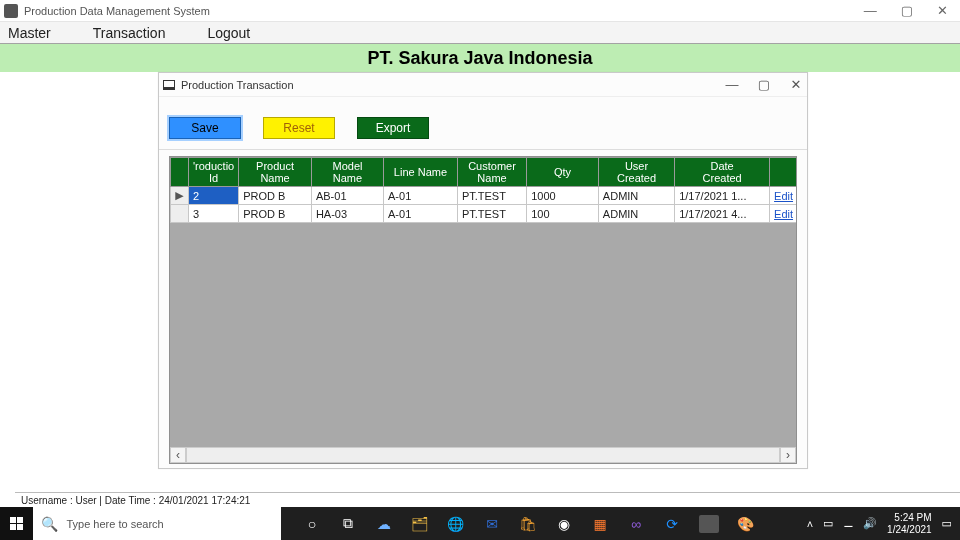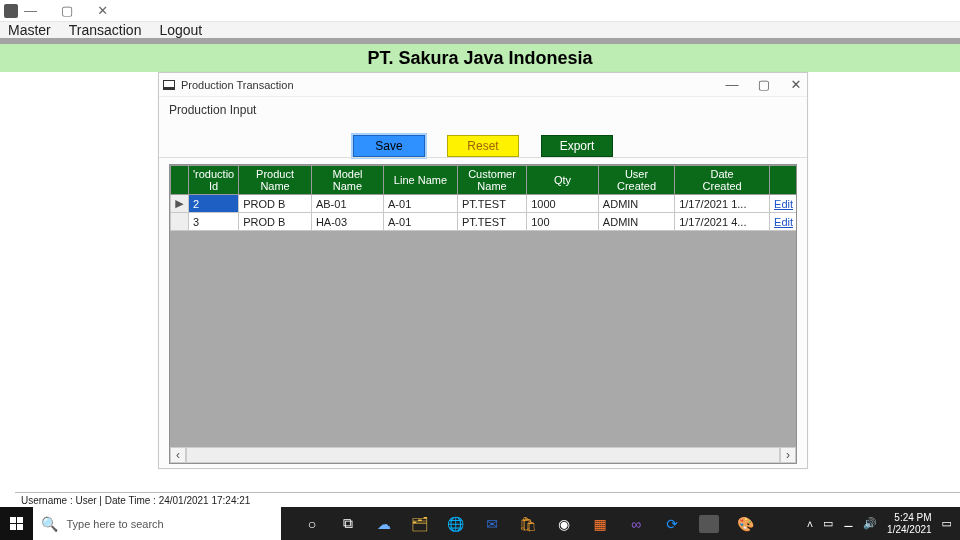--- a/index.html
+++ b/index.html
@@ -2,37 +2,37 @@
 <html><head>
 <meta charset="utf-8">
 <style>
   * { box-sizing: border-box; }
   html, body { margin:0; padding:0; width:960px; height:540px; font-family: "Segoe UI", Arial, sans-serif; font-size:12px; color:#222; background:#fff; overflow:hidden; }
   
   .titlebar { height:22px; background:#fff; border-bottom:1px solid #e5e5e5; display:flex; align-items:center; padding:0 4px; }
   .titlebar .appicon { width:14px; height:14px; background:#555; margin-right:6px; border-radius:2px; }
   .titlebar .title { color:#555; font-size:11px; flex:1; }
   .titlebar .winbtns { display:flex; gap:24px; margin-right:8px; color:#666; font-size:13px; }
-  .menubar { height:22px; background:#f4f4f4; display:flex; align-items:center; padding:0 8px; border-bottom:6px solid #a3a3a3; font-size:14px; }
+  .menubar { height:22px; background:#f4f4f4; display:flex; align-items:center; padding:0 8px; border-bottom:1px solid #a3a3a3; font-size:14px;gap:24px; }
   .menubar .mitem { margin-right:18px; cursor:default; }
   .banner { height:28px; background:#bdedb3; display:flex; align-items:center; justify-content:center; font-size:18px; font-weight:700; font-family: Arial, sans-serif; color:#000; }
   .workspace { position:relative; height:420px; background:#fff; }
   
   .dialog { position:absolute; left:158px; top:0px; width:650px; height:397px; border:1px solid #c9c9c9; background:#fcfcfc; display:flex; flex-direction:column; box-shadow:0 0 1px rgba(0,0,0,.1); }
   .dlg-title { height:24px; display:flex; align-items:center; padding:8px 4px; border-bottom:1px solid #eee; font-size:11px; color:#333; }
   .dlg-title .monicon { width:12px; height:10px; border:1.5px solid #333; border-bottom:3px solid #333; margin-right:6px; }
   .dlg-title .spacer { flex:1; }
   .dlg-title .db { width:14px; text-align:center; color:#555; font-size:13px; margin-left:18px; }
   .dlg-body { flex:1; padding:6px 10px 4px 10px; display:flex; flex-direction:column; }
   .group-label { font-size:12px; color:#333; margin-bottom:4px; }
   .formgrid { display:grid; grid-template-columns:76px 218px 60px 230px; column-gap:20px; row-gap:6px; align-items:center; font-size:12px; padding-left:6px; }
   .formgrid label { color:#000; }
   .combo, .txt { height:20px; border:1px solid #8c8c8c; background:#fff; font-size:12px; padding:0 4px; }
   .combo { appearance:none; background-image:linear-gradient(45deg,transparent 50%,#555 50%),linear-gradient(135deg,#555 50%,transparent 50%); background-position:right 7px center,right 3px center; background-size:4px 4px,4px 4px; background-repeat:no-repeat; padding-right:16px; }
-  .btnrow { display:flex; gap:22px; justify-content:center; margin-top:14px; }
+  .btnrow { display:flex; gap:22px; margin-top:14px; margin-bottom:10px; }
   .btn { width:72px; height:22px; border:1px solid #000; font-size:12px; cursor:default; display:flex; align-items:center; justify-content:center; }
   .btn.save  { background:#2f90ff; color:#000; border-color:#1a63b8; box-shadow:0 0 0 2px #a6d0ff; }
   .btn.reset { background:#fff200; color:#a16207; border-color:#b8a900; }
   .btn.export{ background:#0a6a1a; color:#fff; border-color:#054a11; }
   .divider { border-top:1px solid #ddd; margin:0 -10px 6px -10px; }
   .listarea { flex:1; display:flex; flex-direction:column; border:1px solid #8f8f8f; background:#a9a9a9; }
   .dg { flex:1; background:#a9a9a9; overflow:hidden; position:relative; }
   table.datagrid { border-collapse:collapse; width:630px; background:#fff; font-size:11px; }
   table.datagrid th { background:#0a6a1a; color:#fff; font-weight:400; border:1px solid #9a9a9a; padding:2px 4px; text-align:center; height:26px; line-height:12px; }
   table.datagrid td { border:1px solid #c7c7c7; padding:2px 4px; height:18px; background:#fff; white-space:nowrap; overflow:hidden; }
@@ -55,20 +55,21 @@
   .taskbar .clock { text-align:right; line-height:12px; font-size:10px; }
   .taskicons { display:flex; align-items:center; gap:18px; padding-left:22px; }
   .taskicons .ic { width:18px; height:18px; display:flex; align-items:center; justify-content:center; font-size:14px; }
   .formgrid select.pname { border-color:#2f90ff; }
 </style>
 </head>
 <body>
 
 <div class="titlebar">
   <div class="appicon"></div>
+  <div class="title">Production Data Management System</div>
   <div class="winbtns">
     <span>—</span>
     <span>▢</span>
     <span>✕</span>
   </div>
 </div>
 
 <div class="menubar">
   <span class="mitem">Master</span>
   <span class="mitem">Transaction</span>
@@ -83,21 +84,20 @@
     <div class="dlg-title">
       <div class="monicon"></div>
       <span>Production Transaction</span>
       <span class="spacer"></span>
       <span class="db">—</span>
       <span class="db">▢</span>
       <span class="db">✕</span>
     </div>
 
     <div class="dlg-body">
-      <div class="group-label">Production Input</div>
 
 
       <div class="btnrow">
         <div class="btn save">Save</div>
         <div class="btn reset">Reset</div>
         <div class="btn export">Export</div>
       </div>
 
       <div class="divider"></div>
 

